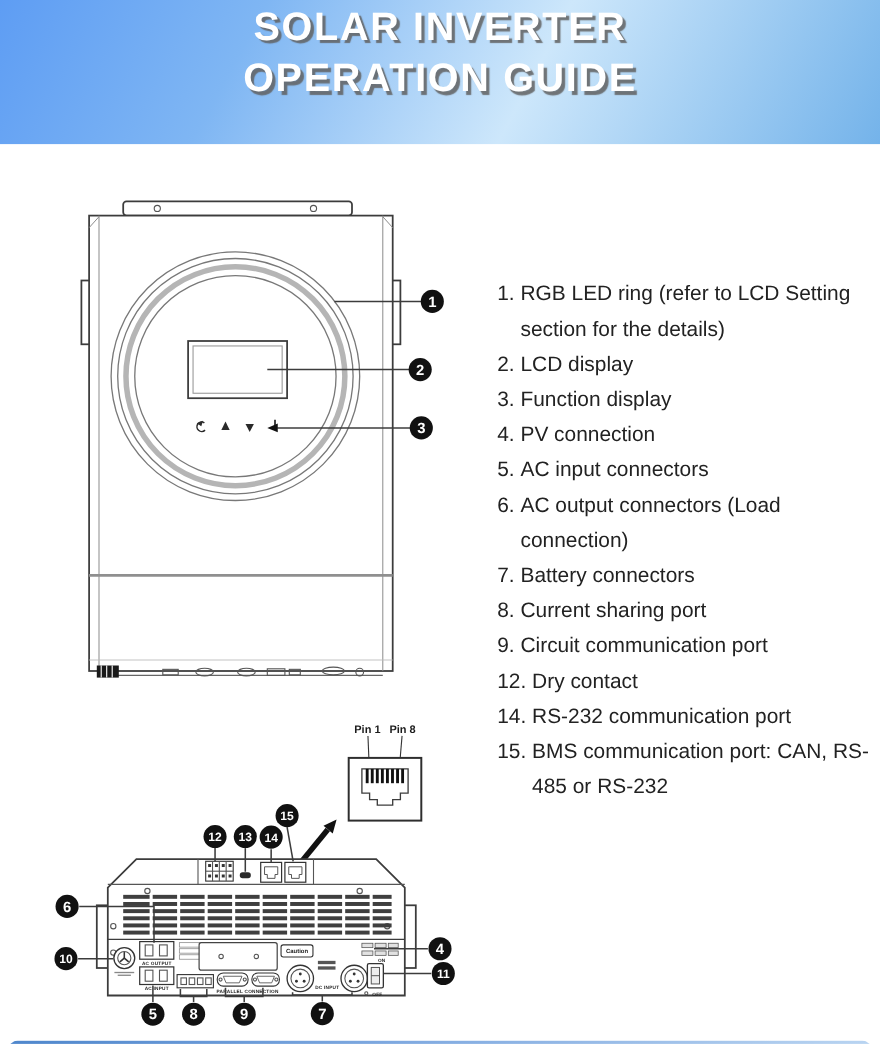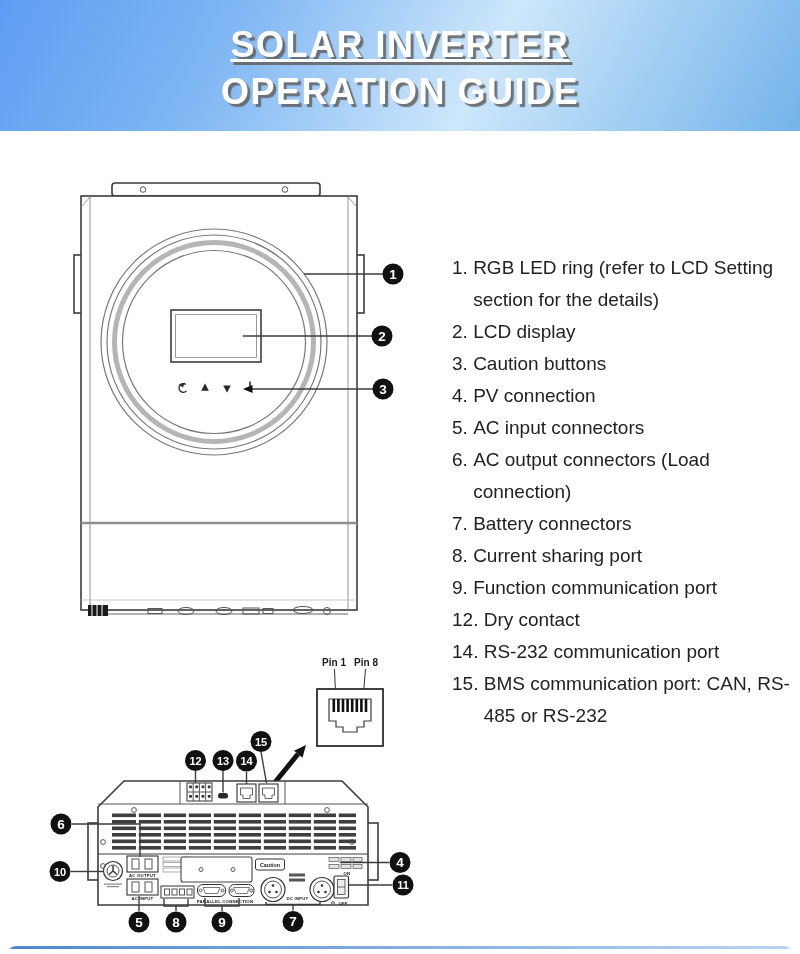--- a/index.html
+++ b/index.html
@@ -4,21 +4,21 @@
 <style>
   html,body{margin:0;padding:0;background:#ffffff;}
   .page{position:relative;width:800px;height:954px;background:#ffffff;overflow:hidden;
         font-family:"Liberation Sans",sans-serif;}
   
   .banner{position:absolute;left:0;top:0;width:800px;height:131px;
           background:linear-gradient(118deg,#5e9df3 0%,#7fb6f3 28%,#cde7fb 60%,#74b3ea 100%);}
   .banner .t{width:800px;text-align:center;color:#ffffff;font-weight:bold;
              font-size:36px;line-height:47px;letter-spacing:1.5px;
              text-shadow:3px 3px 1px rgba(96,96,96,0.85);}
-  .banner .t1{padding-top:21px;text-decoration:underline;}
+  .banner .t1{}
   
   svg.diagram{position:absolute;left:0;top:0;z-index:1;}
   svg.diagram text{font-family:"Liberation Sans",sans-serif;}
   .co-num{fill:#ffffff;font-weight:bold;font-size:13.5px;text-anchor:middle;}
   .co-num-sm{fill:#ffffff;font-weight:bold;font-size:11px;text-anchor:middle;}
   .pin-label{font-size:10px;font-weight:bold;fill:#1c1c1c;text-anchor:middle;}
   .micro{font-size:4.3px;font-weight:bold;fill:#1a1a1a;text-anchor:middle;letter-spacing:0.2px;}
   .micro-lg{font-size:5.4px;font-weight:bold;fill:#1a1a1a;text-anchor:middle;}
   .ln{stroke:#3c3c3c;stroke-width:1.4;fill:none;}
   .thin{stroke:#555555;stroke-width:1;fill:none;}
@@ -345,21 +345,21 @@
     <div class="legend-item">
         <span class="num">1. </span>
         <span class="txt">RGB LED ring (refer to LCD Setting section for the details)</span>
       </div>
     <div class="legend-item">
         <span class="num">2. </span>
         <span class="txt">LCD display</span>
       </div>
     <div class="legend-item">
         <span class="num">3. </span>
-        <span class="txt">Caution buttons</span>
+        <span class="txt">Function display</span>
       </div>
     <div class="legend-item">
         <span class="num">4. </span>
         <span class="txt">PV connection</span>
       </div>
     <div class="legend-item">
         <span class="num">5. </span>
         <span class="txt">AC input connectors</span>
       </div>
     <div class="legend-item">
@@ -369,21 +369,21 @@
     <div class="legend-item">
         <span class="num">7. </span>
         <span class="txt">Battery connectors</span>
       </div>
     <div class="legend-item">
         <span class="num">8. </span>
         <span class="txt">Current sharing port</span>
       </div>
     <div class="legend-item">
         <span class="num">9. </span>
-        <span class="txt">Function communication port</span>
+        <span class="txt">Circuit communication port</span>
       </div>
     <div class="legend-item">
         <span class="num">12. </span>
         <span class="txt">Dry contact</span>
       </div>
     <div class="legend-item">
         <span class="num">14. </span>
         <span class="txt">RS-232 communication port</span>
       </div>
     <div class="legend-item">

